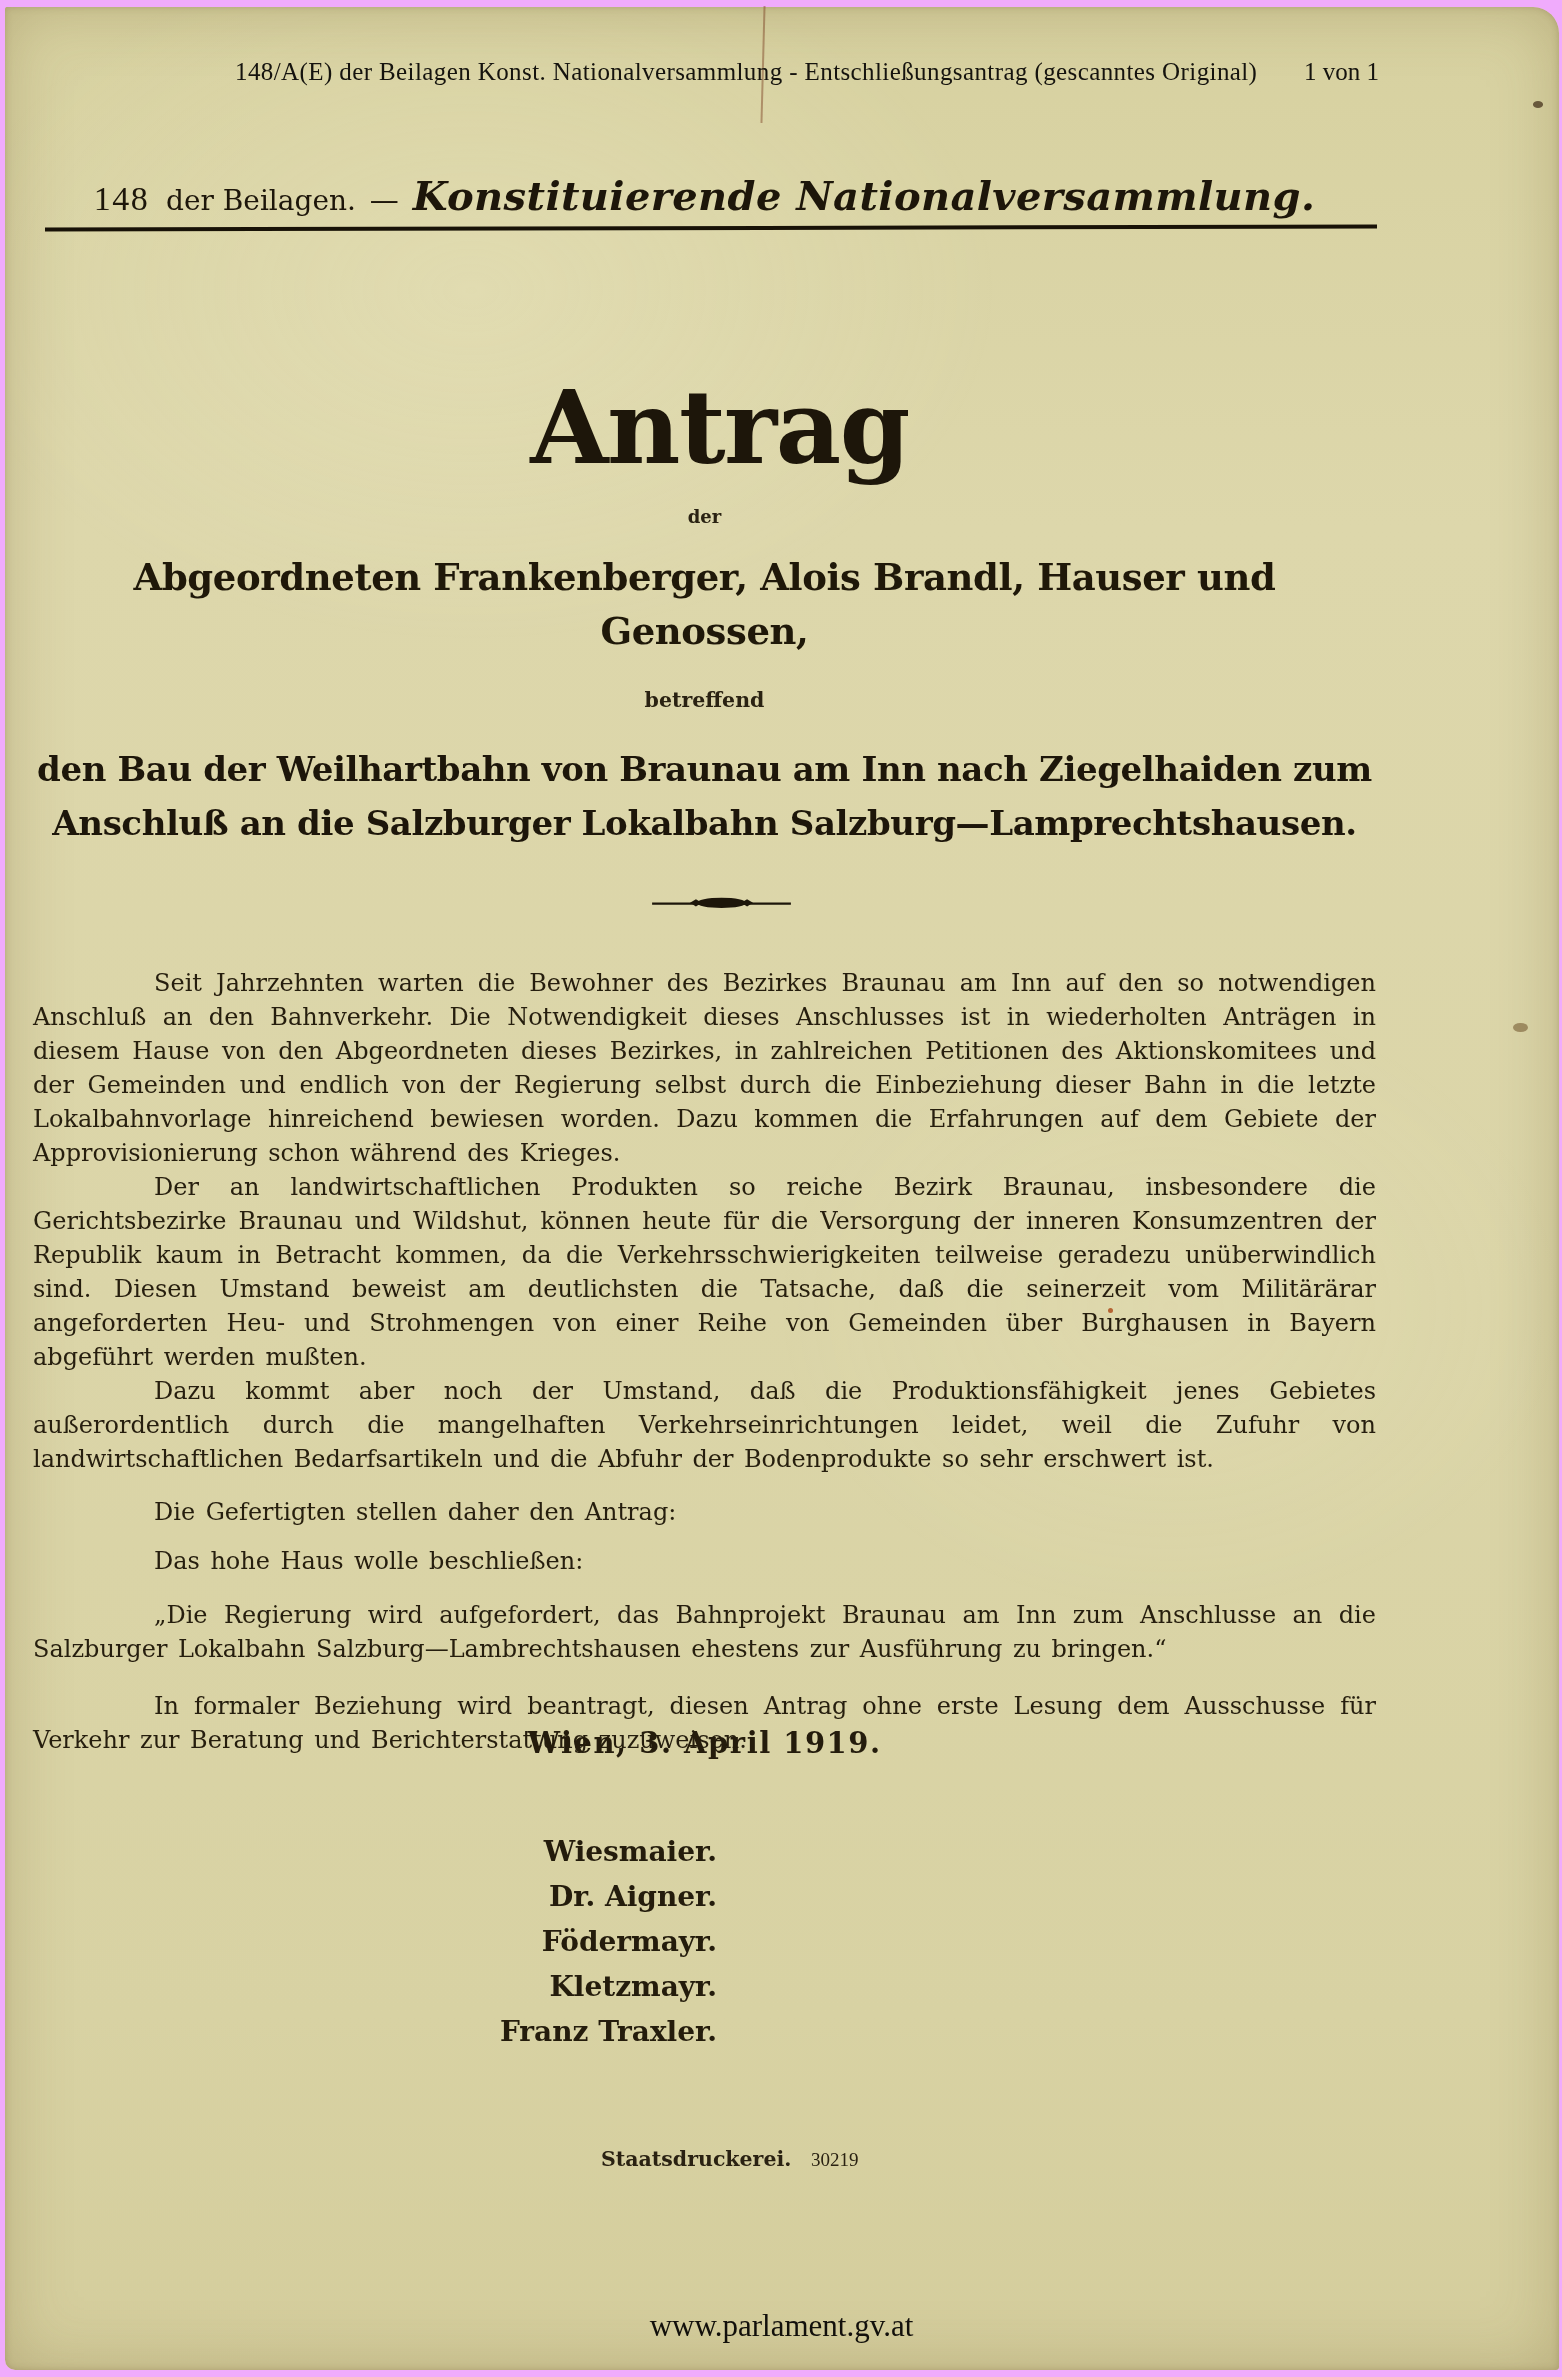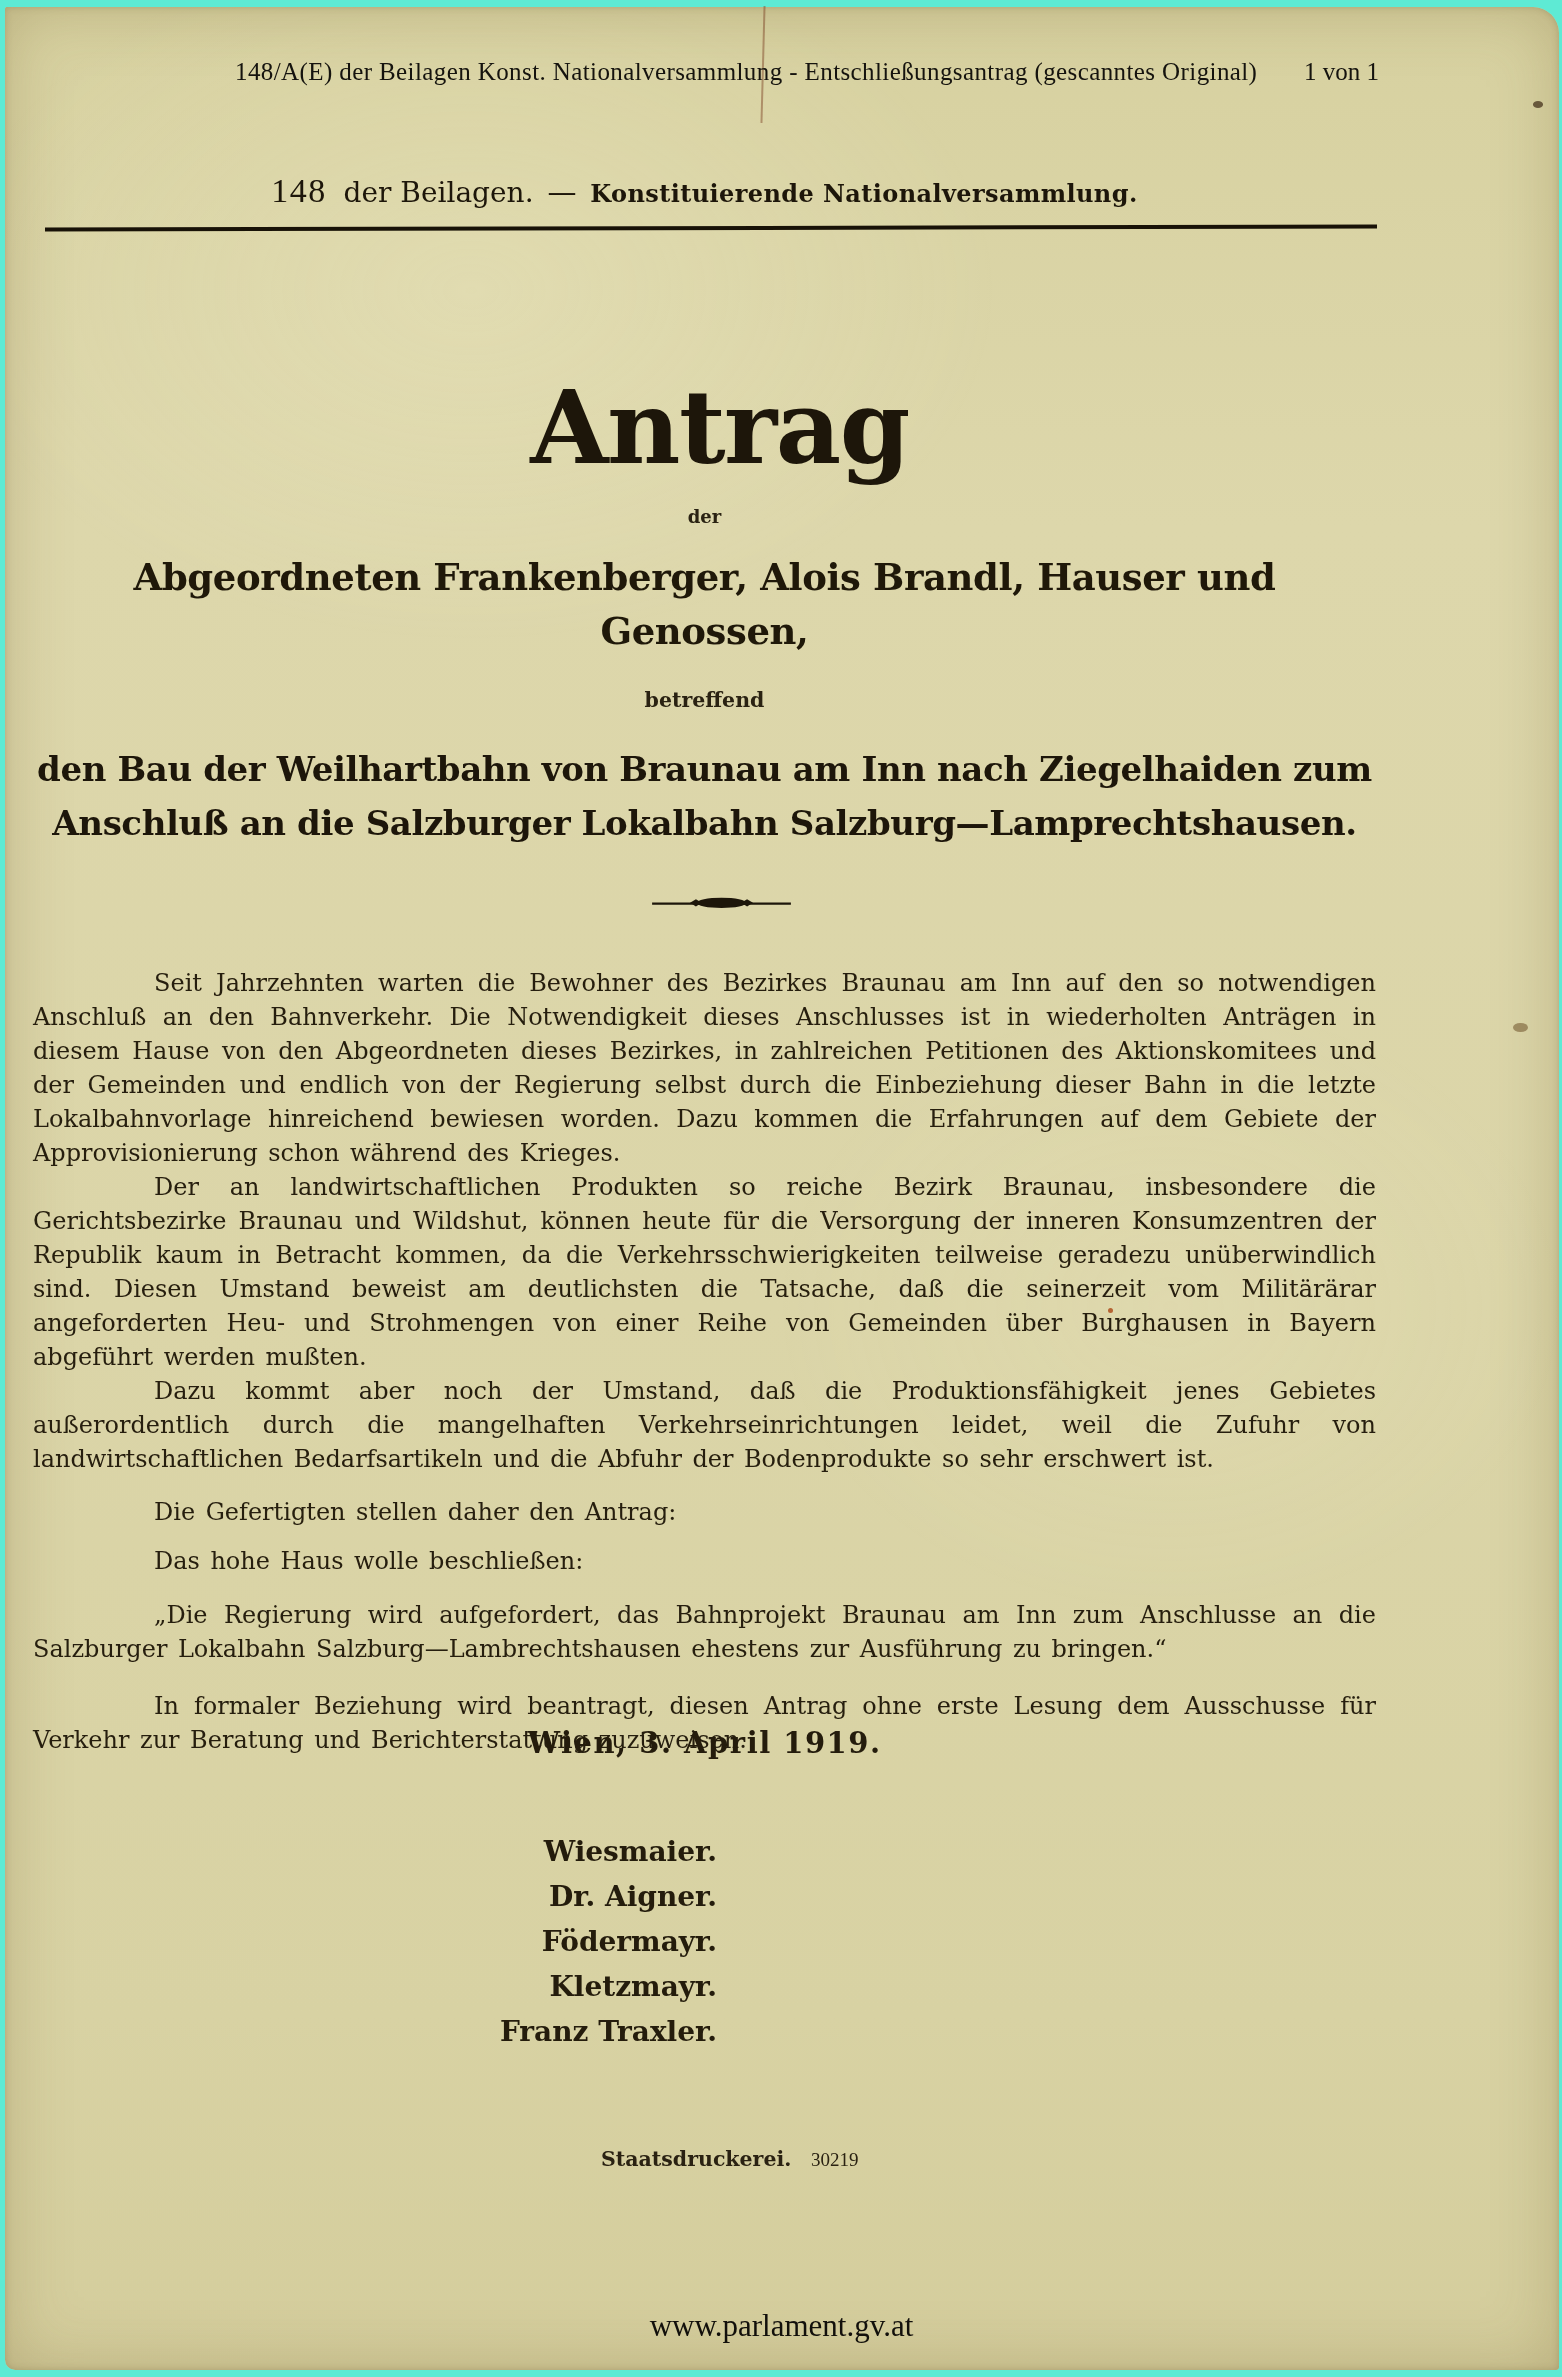--- a/index.html
+++ b/index.html
@@ -1,16 +1,16 @@
 <!DOCTYPE html>
 <html style="font-size:11.7px"><head>
 <meta charset="utf-8">
 <style>
   html,body{margin:0;padding:0;background:#0c0b07;}
-  .page{position:relative;width:1563px;height:2377px;background:#5eead4;overflow:hidden;
+  .page{position:relative;width:1563px;height:2377px;background:#f0abfc;overflow:hidden;
         font-family:"DejaVu Serif", serif;color:#241c0e;}
   .paper{position:absolute;left:5.1px;right:3.7px;top:7.3px;bottom:7.3px;z-index:1;
          background:
            radial-gradient(877px 585px at 30% 12%, rgba(255,252,225,.18), rgba(0,0,0,0) 60%),
            radial-gradient(658px 512px at 75% 55%, rgba(255,250,220,.10), rgba(0,0,0,0) 60%),
            linear-gradient(180deg,#d7d1a0 0%,#ddd7ab 22%,#dbd5a8 55%,#d8d2a3 85%,#d4cd9c 100%);
          border-radius:1.5px 26px 2.9px 10.2px;
          box-shadow:inset 0 0 66px rgba(110,90,40,.28), inset 0 0 7.3px rgba(90,70,30,.25);}
   .content{position:absolute;inset:0;z-index:2;}
 
@@ -18,21 +18,21 @@
   .prelines{white-space:pre-line;}
 
   .scan-header{top:58px;left:235px;font-family:"Liberation Serif",serif;font-size:25px;
                color:#15130e;letter-spacing:0.4px;}
   .pagenum{top:58px;left:1304px;font-family:"Liberation Serif",serif;font-size:25px;color:#15130e;}
 
   .masthead{top:172px;left:33px;width:1343px;text-align:center;color:#1d160a;}
   .mh-num{font-family:"Liberation Serif",serif;font-size:34px;letter-spacing:1.5px;}
   .mh-light{font-size:28px;font-weight:500;padding:0 10.2px 0 13px;margin-top:26px;}
   .mh-dash{font-size:29px;}
-  .mh-bold{font-size:24px;font-weight:bold;padding-left:10.2px;letter-spacing:0.4px;}
+  .mh-bold{font-size:40px;font-weight:bold;padding-left:10.2px;letter-spacing:0.4px;font-style:italic;}
 
   .rule{top:226px;left:45px;width:1332px;height:3.7px;background:#181207;transform:rotate(-.12deg);}
 
   .doc-title{top:377px;left:48px;width:1343px;text-align:center;font-size:101px;font-weight:bold;
              letter-spacing:-1.5px;color:#1d160a;line-height:1;}
   .der-line{top:506px;left:33px;width:1343px;text-align:center;font-size:18px;font-weight:bold;color:#2a2212;}
   .authors{top:550px;left:33px;width:1343px;text-align:center;font-size:37px;font-weight:bold;
            line-height:54px;color:#1f1809;letter-spacing:-0.4px;}
   .betreffend{top:688px;left:33px;width:1343px;text-align:center;font-size:20.5px;font-weight:bold;color:#2a2212;}
   .subject{top:742px;left:33px;width:1343px;text-align:center;font-size:34px;font-weight:bold;

